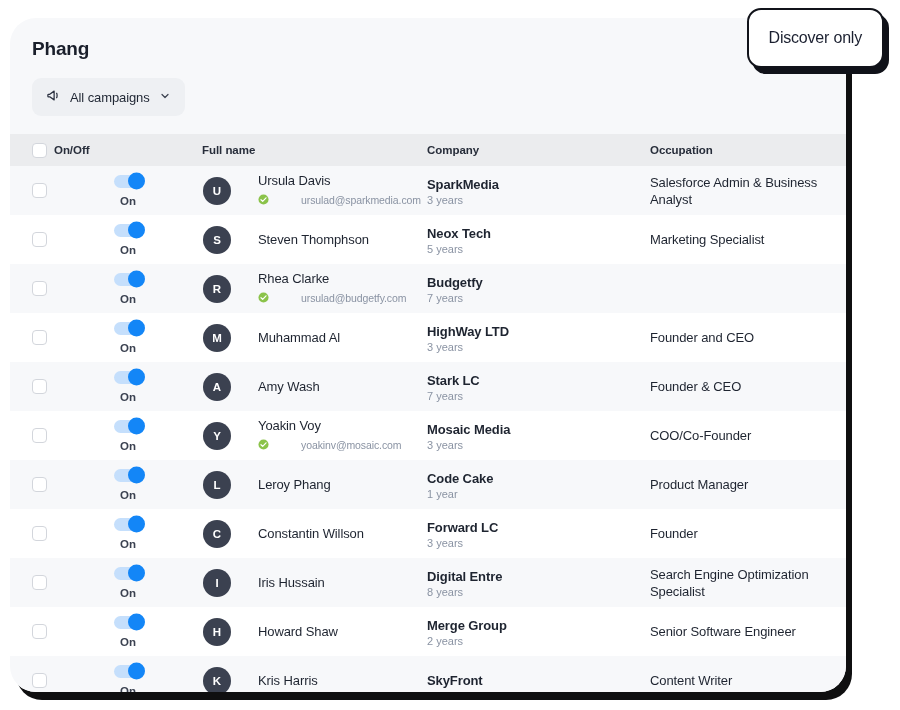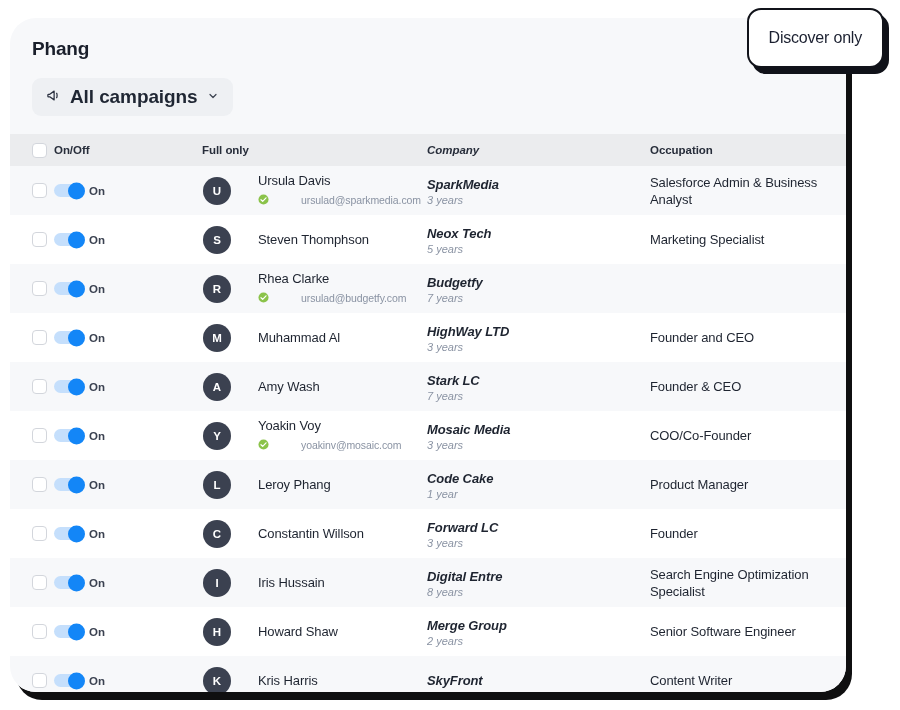--- a/index.html
+++ b/index.html
@@ -54,22 +54,22 @@
     gap: 9px;
     background: #eef0f3;
     border: none;
     border-radius: 9px;
     height: 38px;
     padding: 0 14px;
     cursor: pointer;
     font-family: inherit;
   }
   .campaign-label {
-    font-size: 19px;
-    font-weight: 700;
+    font-size: 13px;
+    font-weight: 400;
     color: #1f2633;
     letter-spacing: -0.1px;
   }
   .icon-megaphone, .icon-chevron { display: block; }
 
   
   .table { width: 100%; }
 
   .thead {
     display: flex;
@@ -80,21 +80,21 @@
   .th {
     font-size: 11.5px;
     font-weight: 700;
     color: #272d3a;
     letter-spacing: -0.05px;
   }
 
   .col-check  { width: 44px; padding-left: 22px; flex: none; }
   .col-onoff  { width: 148px; flex: none; }
   .col-name   { width: 225px; flex: none; }
-  .col-comp   { width: 223px; flex: none; font-style: italic; }
+  .col-comp   { width: 223px; flex: none; }
   .col-occ    { flex: 1 1 auto; padding-right: 16px; }
 
   .trow {
     display: flex;
     align-items: center;
     min-height: 49px;
     background: #ffffff;
   }
   .trow.alt { background: #f7f8fa; }
 
@@ -102,21 +102,21 @@
   .cbx {
     width: 15px;
     height: 15px;
     border: 1.5px solid #d3d6dc;
     border-radius: 4px;
     background: #ffffff;
     cursor: pointer;
   }
 
   
-  .toggle-wrap { display: flex; align-items: center; gap: 7px; }
+  .toggle-wrap { display: flex; align-items: center; gap: 7px; flex-direction: column; }
   .toggle {
     position: relative;
     width: 28px;
     height: 13px;
     border-radius: 7px;
     background: #c5dffc;
     cursor: pointer;
     flex: none;
   }
   .toggle .knob {
@@ -240,21 +240,21 @@
       </div>
     </div>
 
     <div class="table">
 
       <div class="thead">
         <div class="col-check">
           <div class="cbx"></div>
         </div>
         <div class="col-onoff th">On/Off</div>
-        <div class="col-name th">Full only</div>
+        <div class="col-name th">Full name</div>
         <div class="col-comp th">Company</div>
         <div class="col-occ th">Occupation</div>
       </div>
 
       <div id="tbody">
           <div class="trow alt">
             <div class="col-check">
               <div class="cbx"></div>
             </div>
             <div class="col-onoff">

